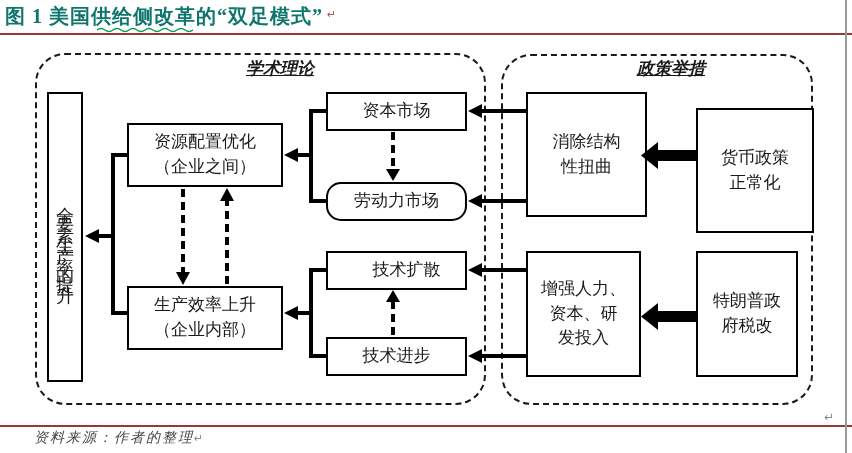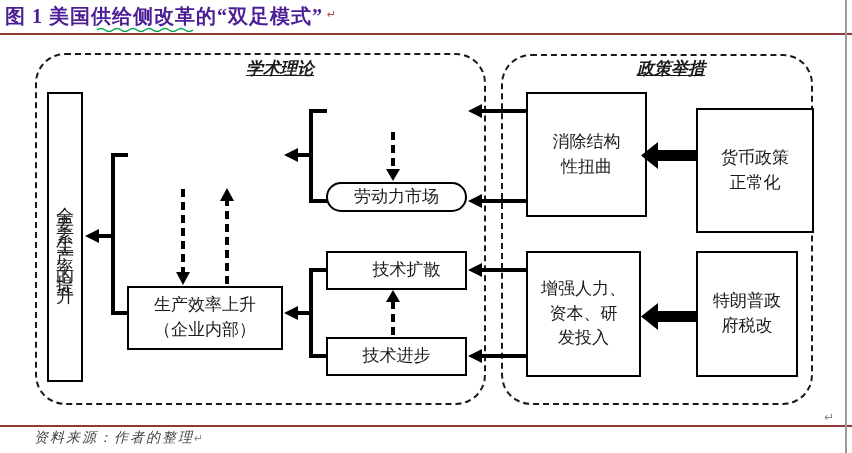--- a/index.html
+++ b/index.html
@@ -1,19 +1,19 @@
 <!DOCTYPE html>
 <html><head>
 <meta charset="utf-8">
 <style>
   html,body{margin:0;padding:0;background:#fff;}
   #screen{position:relative;width:852px;height:453px;background:#fff;overflow:hidden;
           font-family:"Liberation Sans",sans-serif;color:#111;}
   .title{position:absolute;left:5px;top:3px;font-family:"Liberation Serif",serif;
-         font-weight:bold;font-size:20px;color:#4c1d95;letter-spacing:1px;white-space:nowrap;}
+         font-weight:bold;font-size:20px;color:#0f766e;letter-spacing:1px;white-space:nowrap;}
   .rule{position:absolute;left:0;width:852px;height:2px;background:#953735;}
   .page-edge{position:absolute;top:0;left:845px;width:2px;height:453px;background:#9a9a9a;}
   .group{position:absolute;border:2px dashed #1a1a1a;border-radius:30px;box-sizing:border-box;background:transparent;}
   .group-label{position:absolute;width:110px;text-align:center;font-size:17px;font-weight:bold;
                font-style:italic;text-decoration:underline;color:#1a1a1a;background:#fff;}
   .box{position:absolute;border:2px solid #000;background:#fff;box-sizing:border-box;
        display:flex;align-items:center;justify-content:center;text-align:center;
        font-size:17px;line-height:1.45;white-space:pre-line;color:#1a1a1a;}
   .vbox{writing-mode:vertical-rl;text-orientation:upright;letter-spacing:10px;
         font-size:18px;line-height:1;white-space:normal;}
@@ -36,23 +36,26 @@
   <div class="title">图 1 美国供给侧改革的“双足模式”</div>
   <span class="pilcrow pilcrow-abs" style="left:327px;top:8px;color:#b05050;">↵</span>
   <div class="rule" style="top:33px;"></div>
 
   <div class="group" style="left:35px;top:53px;width:451px;height:352px;"></div>
   <div class="group" style="left:501px;top:54px;width:312px;height:351px;"></div>
   <div class="group-label" style="left:225px;top:57px;">学术理论</div>
   <div class="group-label" style="left:616px;top:57px;">政策举措</div>
 
   <div class="box vbox" style="left:47px;top:92px;width:36px;height:290px;">全要素生产率的提升</div>
+  <div class="box" style="left:127px;top:123px;width:156px;height:64px;">资源配置优化
+（企业之间）</div>
   <div class="box" style="left:127px;top:286px;width:156px;height:64px;">生产效率上升
 （企业内部）</div>
-  <div class="box" style="left:326px;top:182px;width:141px;height:30px;border-radius:15px;">劳动力市场</div>
+  <div class="box" style="left:326px;top:92px;width:141px;height:39px;">资本市场</div>
+  <div class="box" style="left:326px;top:182px;width:141px;height:39px;border-radius:15px;">劳动力市场</div>
   <div class="box" style="left:326px;top:251px;width:141px;height:39px;padding-left:20px;">技术扩散</div>
   <div class="box" style="left:326px;top:337px;width:141px;height:39px;text-align:right;">技术进步</div>
   <div class="box" style="left:526px;top:92px;width:121px;height:125px;">消除结构
 性扭曲</div>
   <div class="box" style="left:696px;top:108px;width:118px;height:125px;">货币政策
 正常化</div>
   <div class="box" style="left:526px;top:251px;width:115px;height:126px;">增强人力、
 资本、研
 发投入</div>
   <div class="box" style="left:696px;top:251px;width:102px;height:126px;">特朗普政

